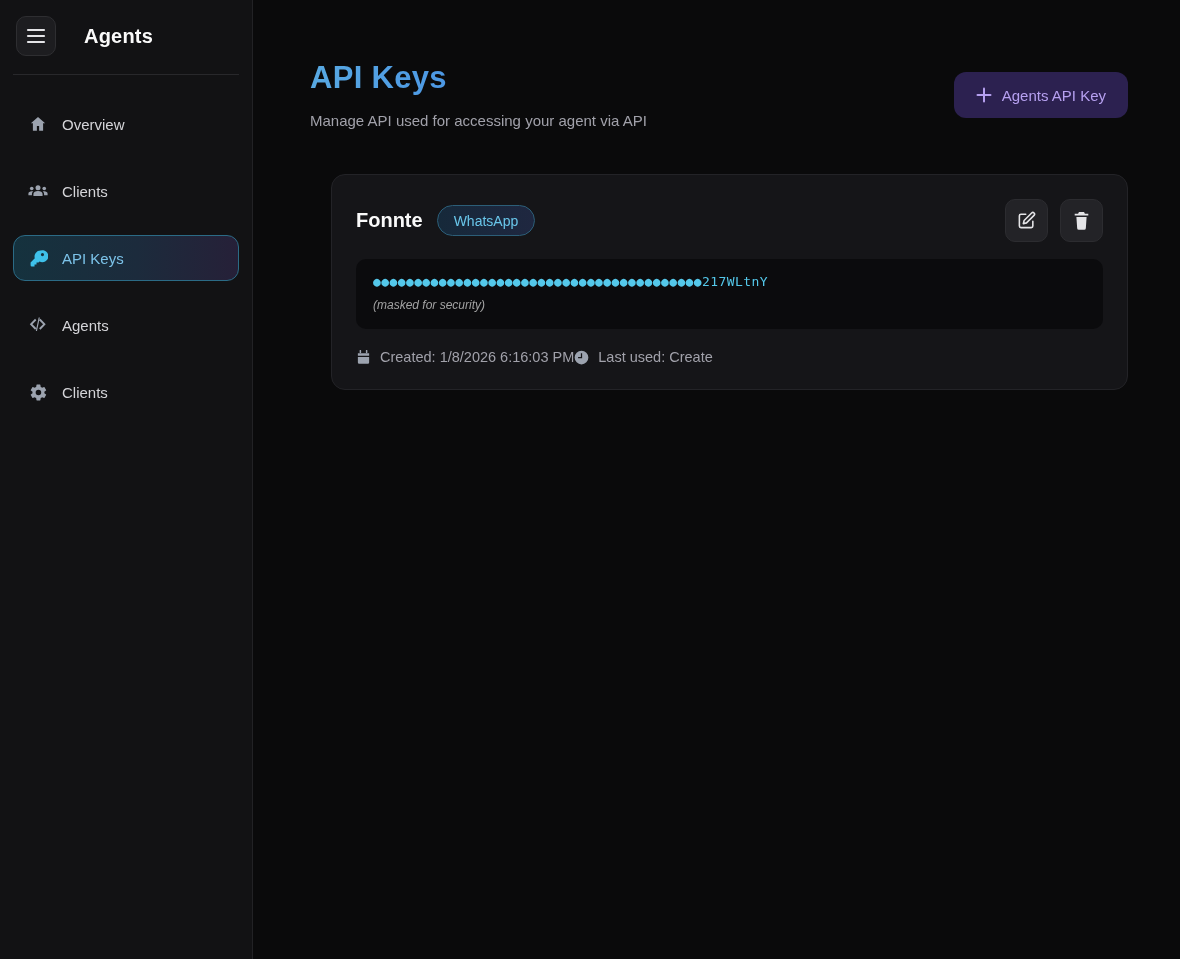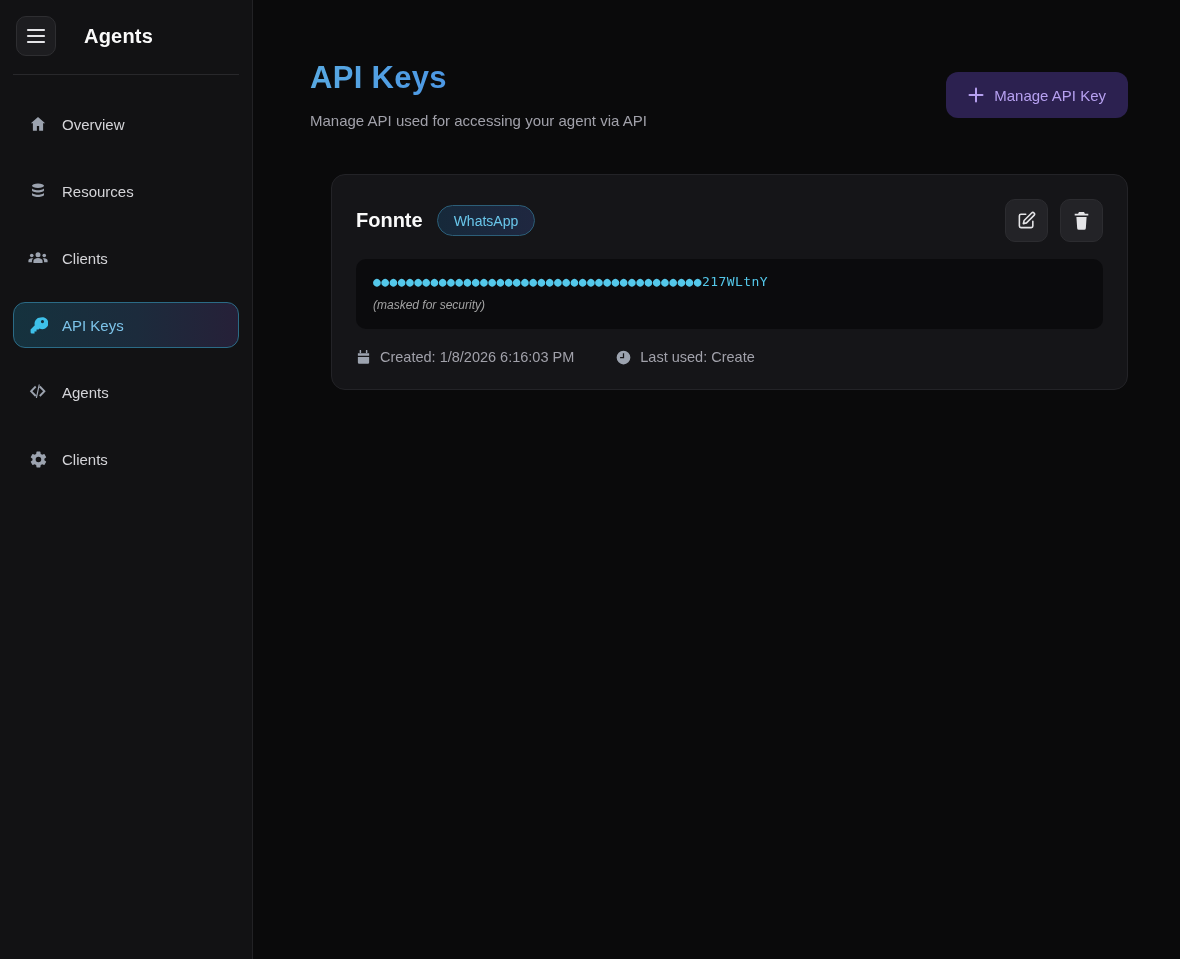--- a/index.html
+++ b/index.html
@@ -156,21 +156,20 @@
     margin-top: 9px;
     font-size: 12px;
     font-style: italic;
     color: #a3a3a3;
   }
 
   .key-card-footer {
     margin-top: 20px;
     display: flex;
     align-items: center;
-    gap: 42px;
     font-size: 14.5px;
     color: #a1a1aa;
   }
   .meta-item { display: flex; align-items: center; gap: 9px; }
   .meta-item svg { fill: #9ca3af; }
 </style>
 </head>
 <body>
 
 <aside class="sidebar">
@@ -190,30 +189,20 @@
     <div class="nav-item">
       <span class="nav-icon">
         <svg width="18" height="18" viewBox="0 0 24 24">
             <path d="M12 2.5 2.5 11h2.7v10h5.3v-6.5h3v6.5h5.3V11h2.7L12 2.5z"></path>
           </svg>
       </span>
       <span>Overview</span>
     </div>
     <div class="nav-item">
       <span class="nav-icon">
-        <svg width="18" height="18" viewBox="0 0 24 24">
-            <ellipse cx="12" cy="5" rx="8" ry="3"></ellipse>
-            <path d="M4 8c0 1.66 3.58 3 8 3s8-1.34 8-3v3c0 1.66-3.58 3-8 3s-8-1.34-8-3V8z"></path>
-            <path d="M4 14c0 1.66 3.58 3 8 3s8-1.34 8-3v3c0 1.66-3.58 3-8 3s-8-1.34-8-3v-3z"></path>
-          </svg>
-      </span>
-      <span>Resources</span>
-    </div>
-    <div class="nav-item">
-      <span class="nav-icon">
         <svg width="20" height="18" viewBox="0 0 24 20">
             <circle cx="12" cy="6" r="3"></circle>
             <path d="M12 10c-3 0-5.5 1.6-5.5 3.6V16h11v-2.4c0-2-2.5-3.6-5.5-3.6z"></path>
             <circle cx="4.5" cy="7" r="2.2"></circle>
             <path d="M4.5 10.2c-2.2 0-4 1.2-4 2.7V15h4.2v-1.4c0-1.3.7-2.4 1.8-3.2-.6-.13-1.3-.2-2-.2z"></path>
             <circle cx="19.5" cy="7" r="2.2"></circle>
             <path d="M19.5 10.2c2.2 0 4 1.2 4 2.7V15h-4.2v-1.4c0-1.3-.7-2.4-1.8-3.2.6-.13 1.3-.2 2-.2z"></path>
           </svg>
       </span>
       <span>Clients</span>
@@ -249,21 +238,21 @@
   <div class="main-header">
     <div>
       <h1 class="page-title">API Keys</h1>
       <div class="page-subtitle">Manage API used for accessing your agent via API</div>
     </div>
     <button class="create-btn">
       <svg width="16" height="16" viewBox="0 0 16 16" stroke-width="2" stroke-linecap="round">
         <line x1="8" y1="1.5" x2="8" y2="14.5"></line>
         <line x1="1.5" y1="8" x2="14.5" y2="8"></line>
       </svg>
-      <span>Manage API Key</span>
+      <span>Agents API Key</span>
     </button>
   </div>
 
   <section class="key-card">
     <div class="key-card-header">
       <div class="key-card-title-row">
         <span class="key-name">Fonnte</span>
         <span class="platform-badge">WhatsApp</span>
       </div>
       <div class="card-actions">

